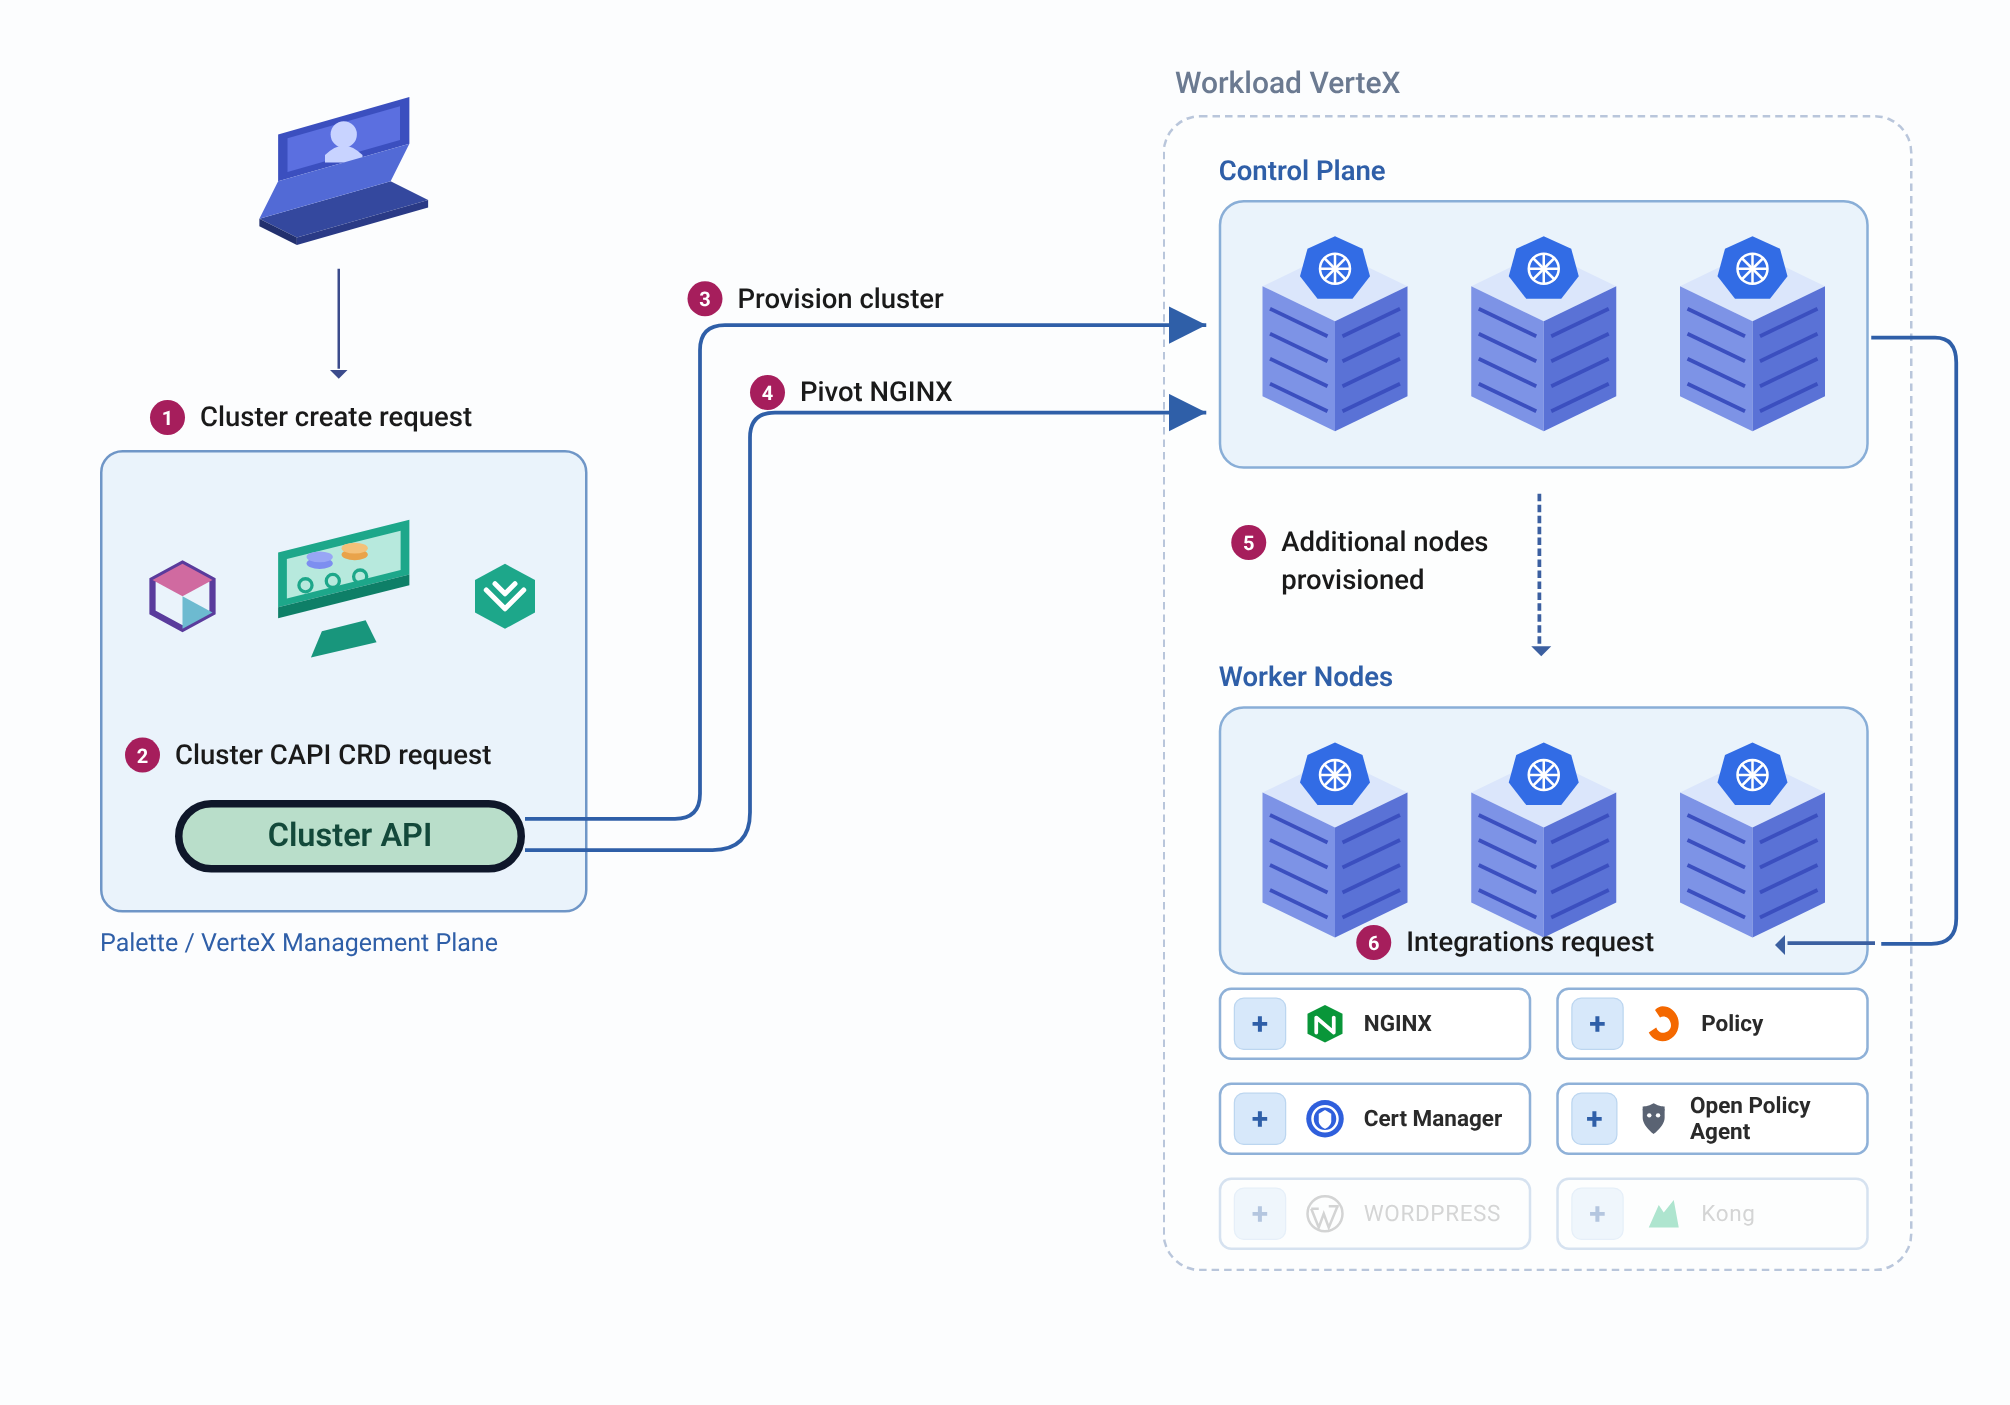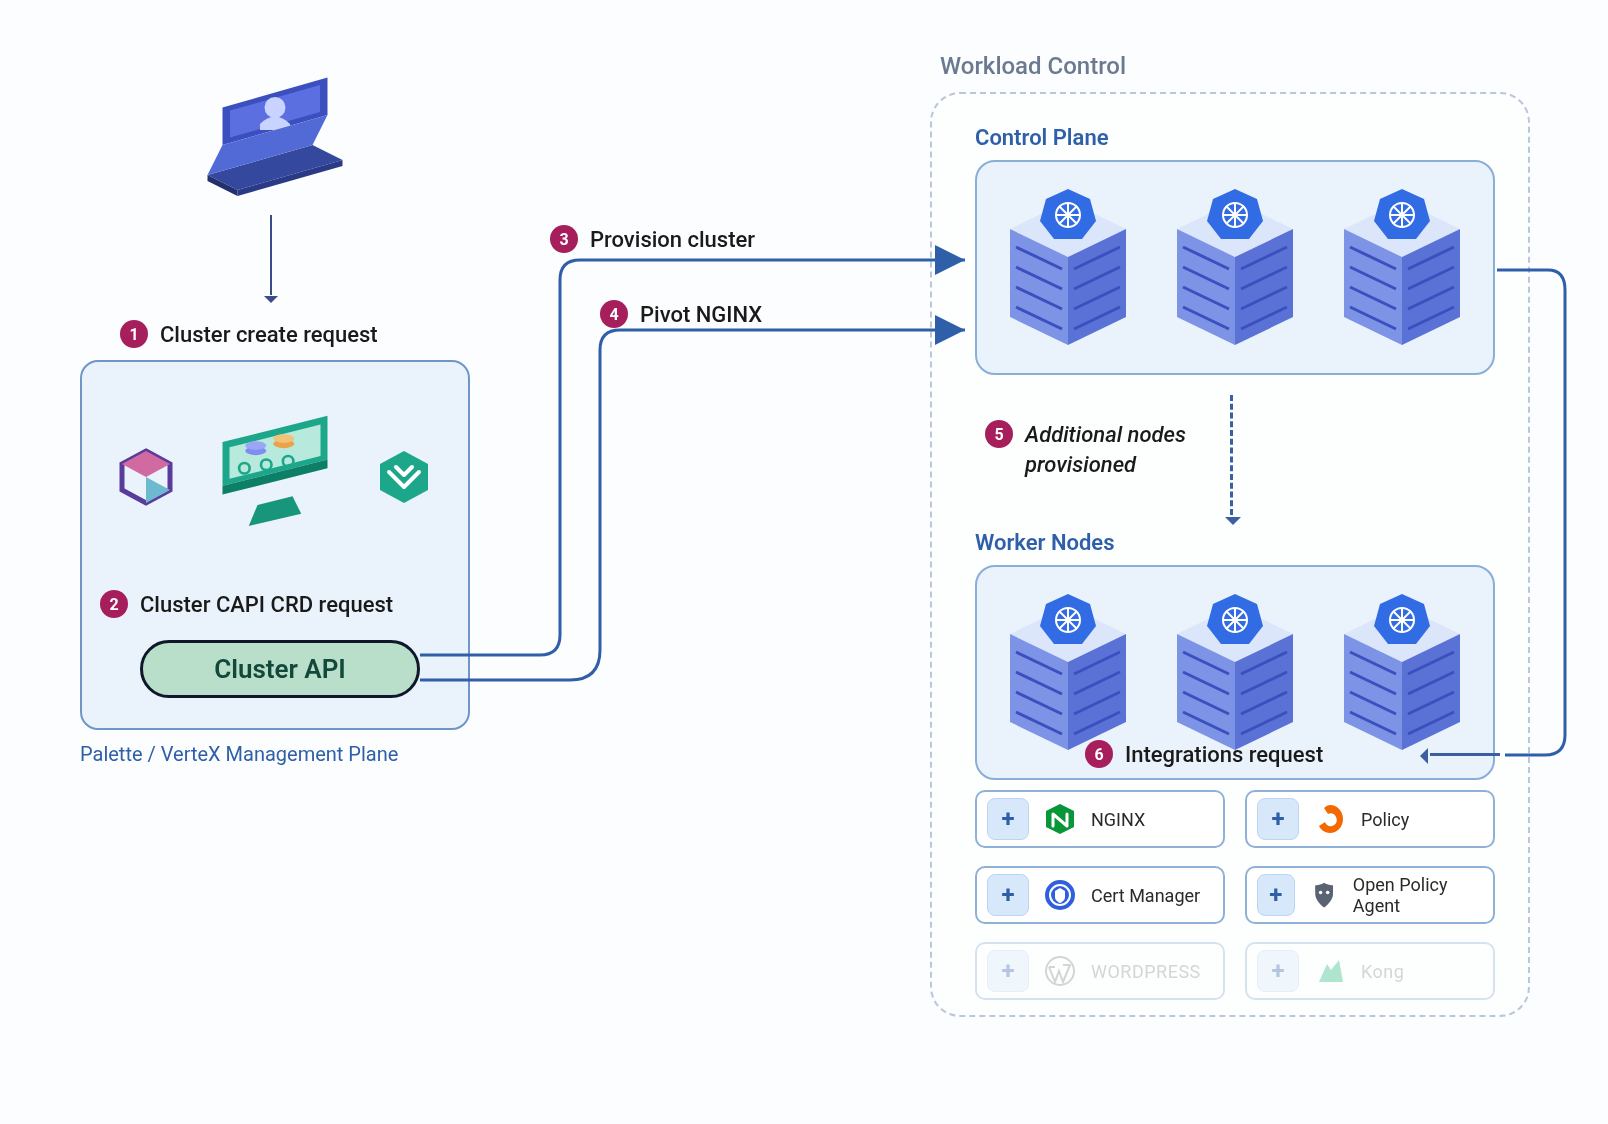--- a/index.html
+++ b/index.html
@@ -39,41 +39,41 @@
   }
   .step-label {
     display: inline-flex; align-items: center; gap: 12px;
     font-size: 22px; font-weight: 500; color: #1a1a1a;
   }
   .step-1 { position: absolute; left: 120px; top: 320px; }
   .step-2 { position: absolute; left: 100px; top: 590px; }
   .step-3 { position: absolute; left: 550px; top: 225px; }
   .step-4 { position: absolute; left: 600px; top: 300px; }
   .step-5 { position: absolute; left: 985px; top: 420px; align-items: flex-start; }
-  .step-5 .step-text { line-height: 1.35; font-style: italic; }
+  .step-5 .step-text { line-height: 1.35; }
   .step-6 { position: absolute; left: 1085px; top: 740px; }
 
   
   .mgmt-box {
     position: absolute; left: 80px; top: 360px; width: 390px; height: 370px;
     background: #eaf3fb; border: 2px solid #6f96c7; border-radius: 18px;
     padding: 20px;
   }
   .mgmt-icons {
     position: relative; width: 100%; height: 190px;
     display: flex; align-items: center; justify-content: space-around;
   }
   .palette-logo { width: 60px; height: 60px; }
   .monitor { width: 140px; height: 140px; }
   .vertex-logo { width: 60px; height: 60px; }
 
   .cluster-api-pill {
     position: absolute; left: 140px; top: 640px;
     width: 280px; height: 58px;
-    background: #b9deca; border: 3px solid #0f172a; border-radius: 32px;
+    background: #b9deca; border: 6px solid #0f172a; border-radius: 32px;
     display: flex; align-items: center; justify-content: center;
     font-size: 26px; font-weight: 600; color: #13493a;
   }
   .mgmt-caption {
     position: absolute; left: 80px; top: 742px;
     font-size: 20px; color: #2f5fa8; font-weight: 400;
   }
 
   
   .workload-title {
@@ -128,21 +128,21 @@
     width: 42px; height: 42px; border-radius: 8px;
     background: #d7e8fa; color: #2f5fa8;
     display: flex; align-items: center; justify-content: center;
     font-size: 24px; font-weight: 700;
     border: 1px solid #bcd6f0;
   }
   .integration-logo {
     width: 34px; height: 34px; display: flex; align-items: center; justify-content: center;
   }
   .integration-name {
-    font-size: 18px; font-weight: 400; color: #2a2a2a;
+    font-size: 18px; font-weight: 700; color: #2a2a2a;
   }
   .integration-name.muted { color: #8a8a8a; font-weight: 400; letter-spacing: 0.5px; }
 
   
   .arrow-left-6 {
     position: absolute; left: 1430px; top: 753px;
     width: 70px; height: 0; border-top: 3px solid #3b5fa0;
   }
   .arrow-left-6::after{
     content:''; position:absolute; left:-2px; top:-8px;
@@ -219,21 +219,21 @@
   </div>
   <div class="step-label step-2">
     <span class="step-badge">2</span>
     <span>Cluster CAPI CRD request</span>
   </div>
   <div class="cluster-api-pill">
     <span>Cluster API</span>
   </div>
   <div class="mgmt-caption">Palette / VerteX Management Plane</div>
 
-  <div class="workload-title">Workload Control</div>
+  <div class="workload-title">Workload VerteX</div>
   <div class="workload-box"></div>
 
   <div class="control-plane">
     <div class="panel-title">Control Plane</div>
     <div class="node-panel">
       <span class="server-node">
 <svg viewBox="0 0 140 170">
   <polygon points="70,18 128,46 70,74 12,46" fill="#dbe6fb"></polygon>
   <polygon points="12,46 70,74 70,162 12,134" fill="#7d93e6"></polygon>
   <polygon points="128,46 70,74 70,162 128,134" fill="#5a72d6"></polygon>

